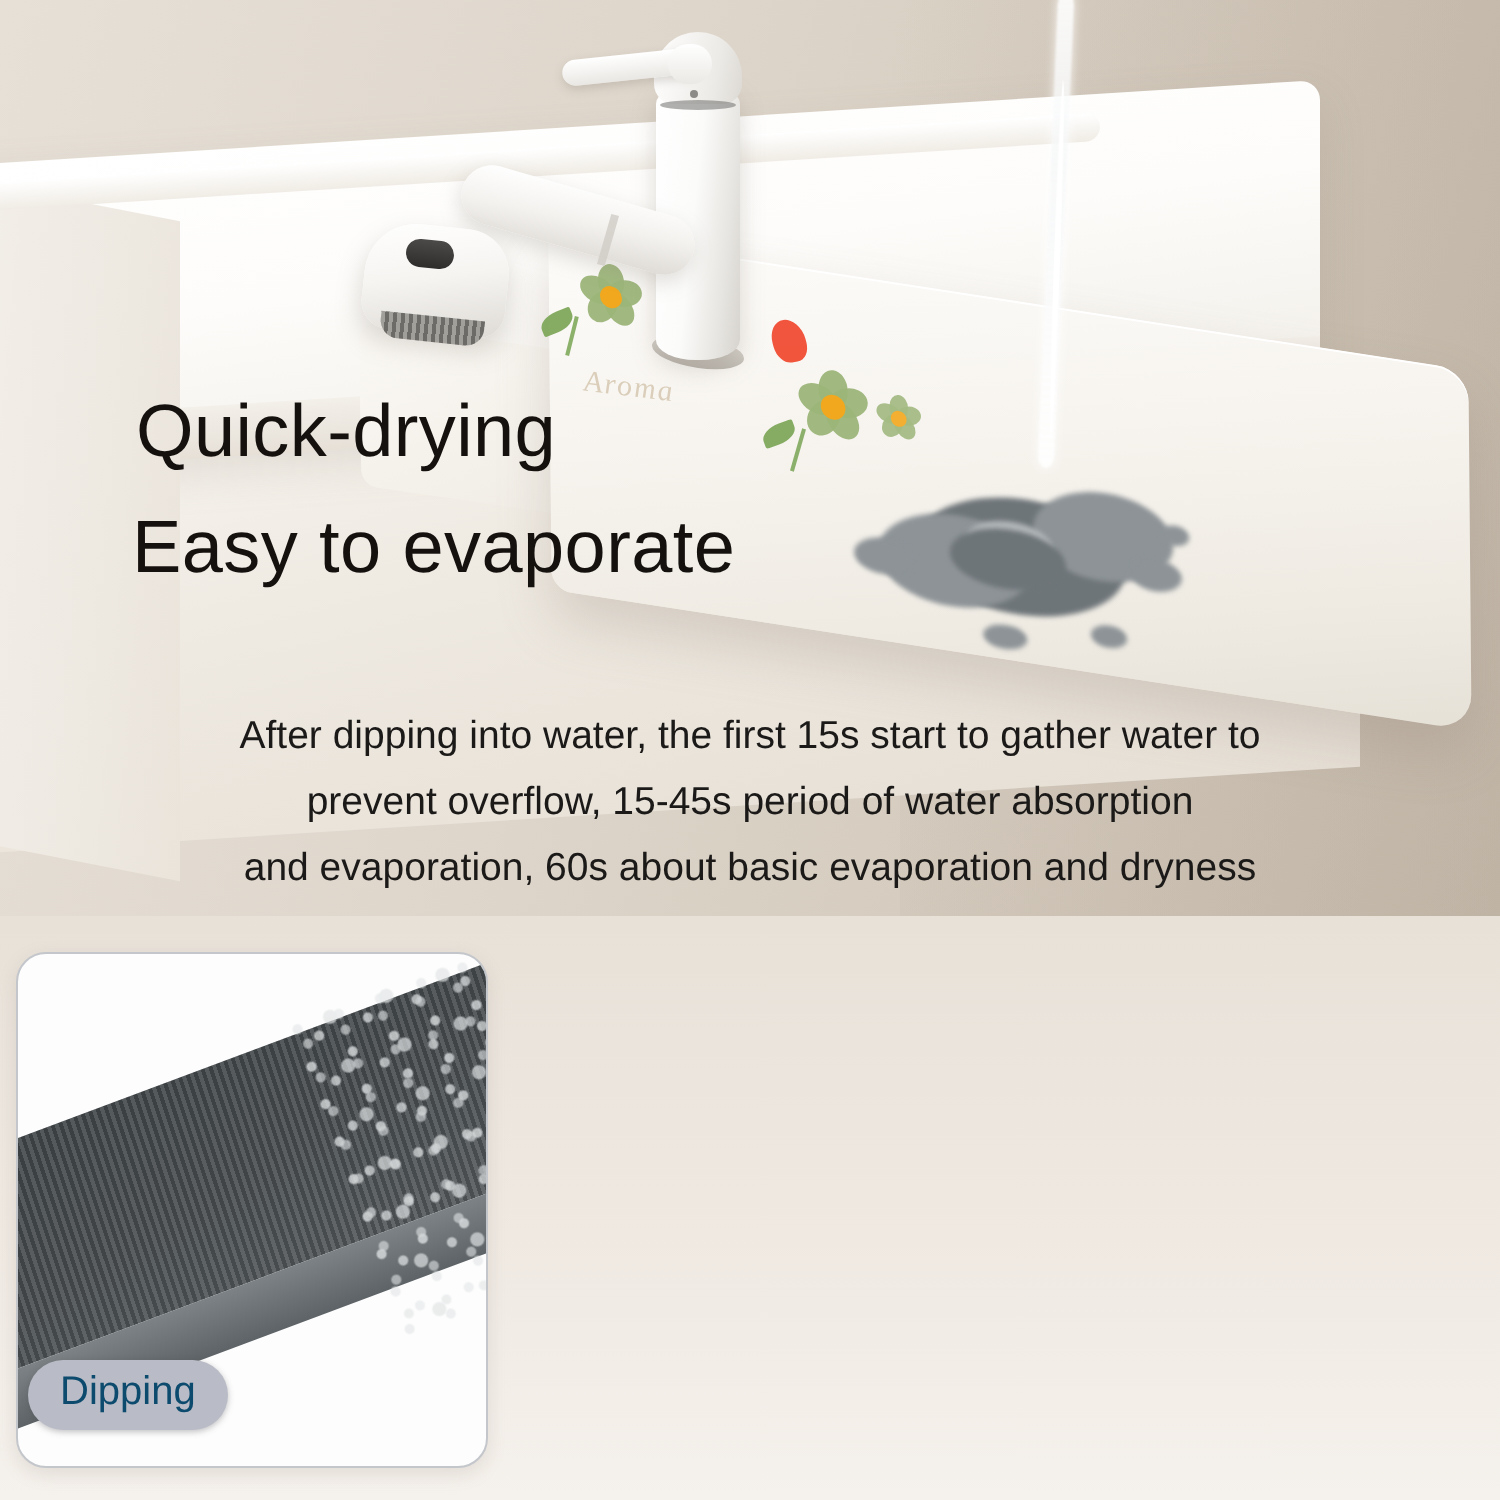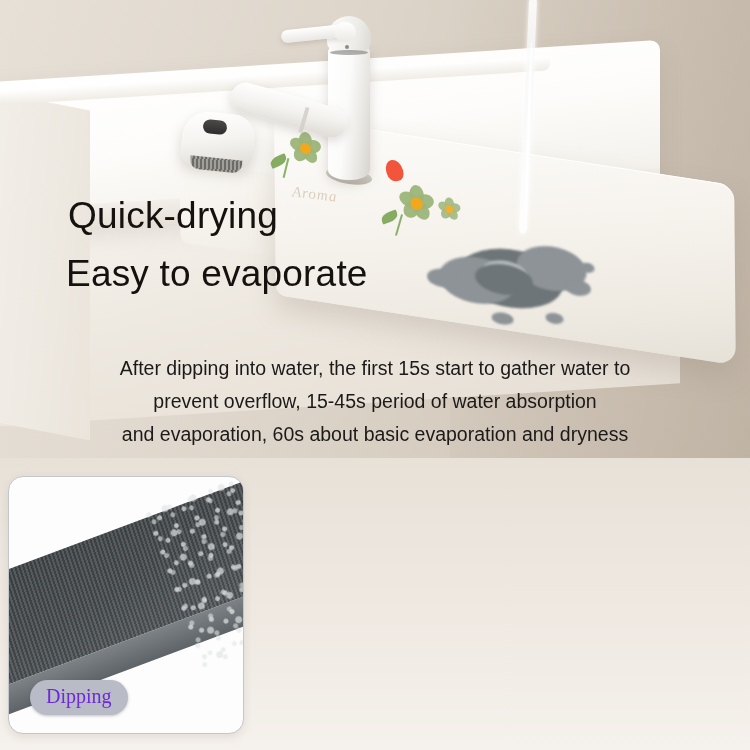--- a/index.html
+++ b/index.html
@@ -168,23 +168,23 @@
 
   
   .b3 .top{background:
       repeating-linear-gradient(92deg,rgba(255,255,255,.22) 0 2px,rgba(120,126,130,.22) 2px 4px),
       linear-gradient(170deg,#a8adb0 0%,#b2b7ba 50%,#9ea3a6 100%);}
   .b3 .edge{background:linear-gradient(180deg,#c3c8ca,#9da2a5);}
   .b3 .damp{position:absolute;left:170px;top:6px;width:120px;height:52px;
     background:radial-gradient(ellipse at 50% 50%,rgba(70,76,80,.72) 0%,rgba(110,116,120,.35) 58%,rgba(150,156,160,0) 78%);
     filter:blur(3px);transform:rotate(-4deg);}
 
-  .pill{position:absolute;left:21px;bottom:18px;
+  .pill{position:absolute;left:5px;bottom:18px;
     background:#b9bcc6;border-radius:18px;padding:5px 16px 7px;
-    color:#6d28d9;font-size:20px;box-shadow:0 1px 3px rgba(80,80,90,.35);font-family:Liberation Serif, serif;}
+    color:#0c4a6e;font-size:20px;box-shadow:0 1px 3px rgba(80,80,90,.35);}
 </style>
 </head>
 <body>
 
 <div id="stage">
 
   <div class="hero">
     <div class="wall"></div>
     <div class="wall-shade"></div>
 

